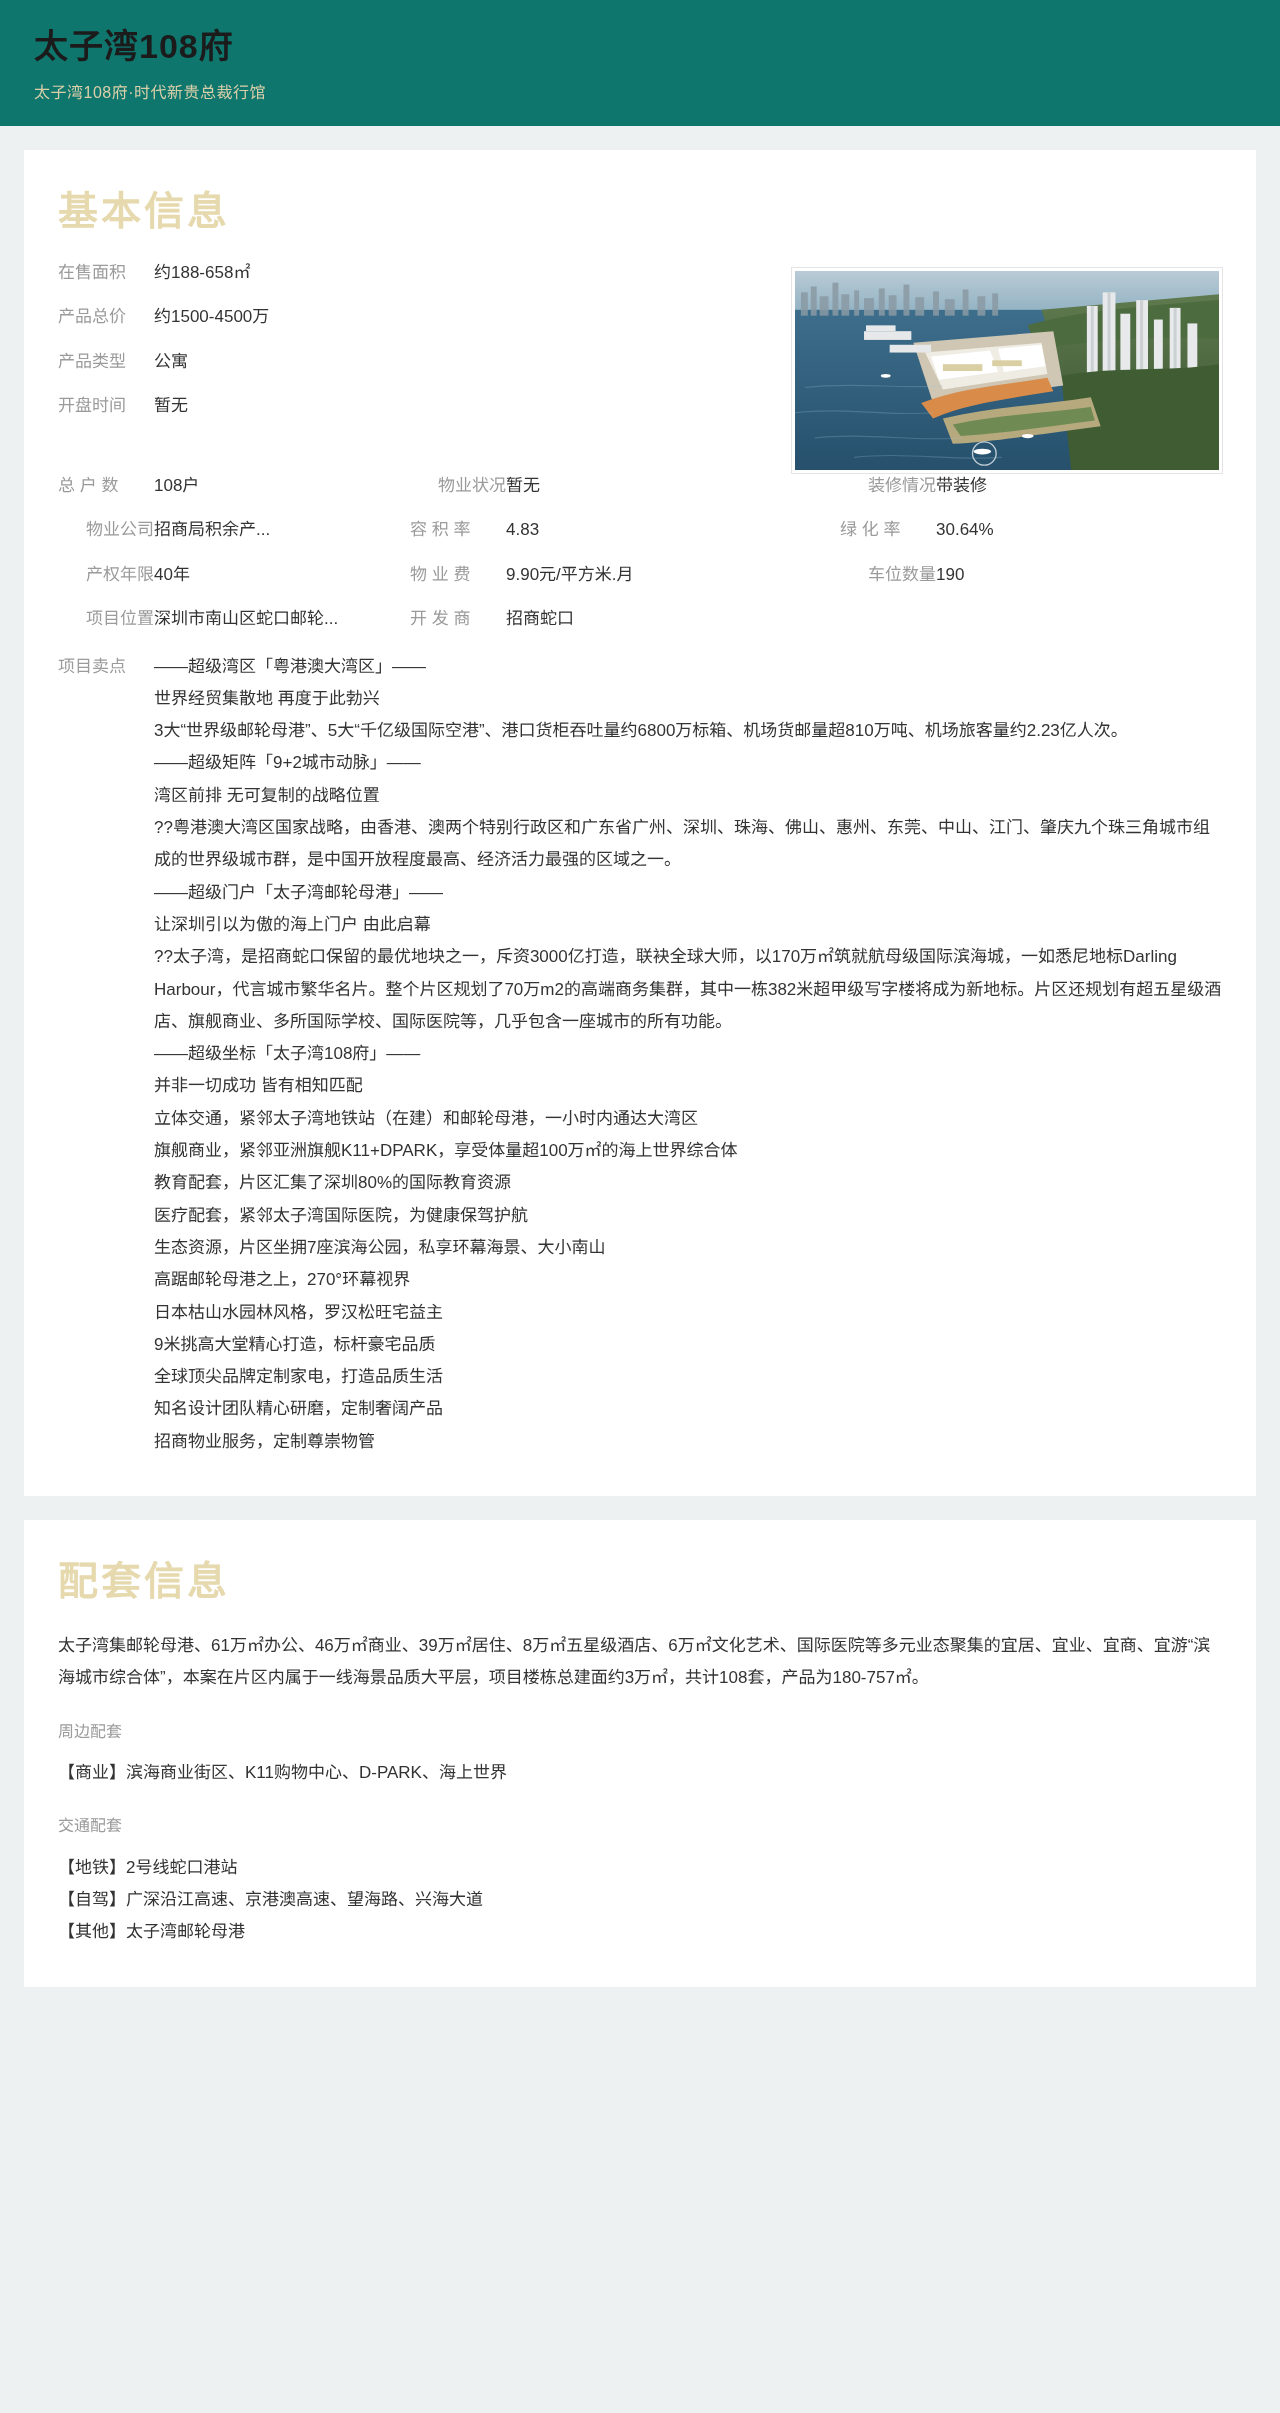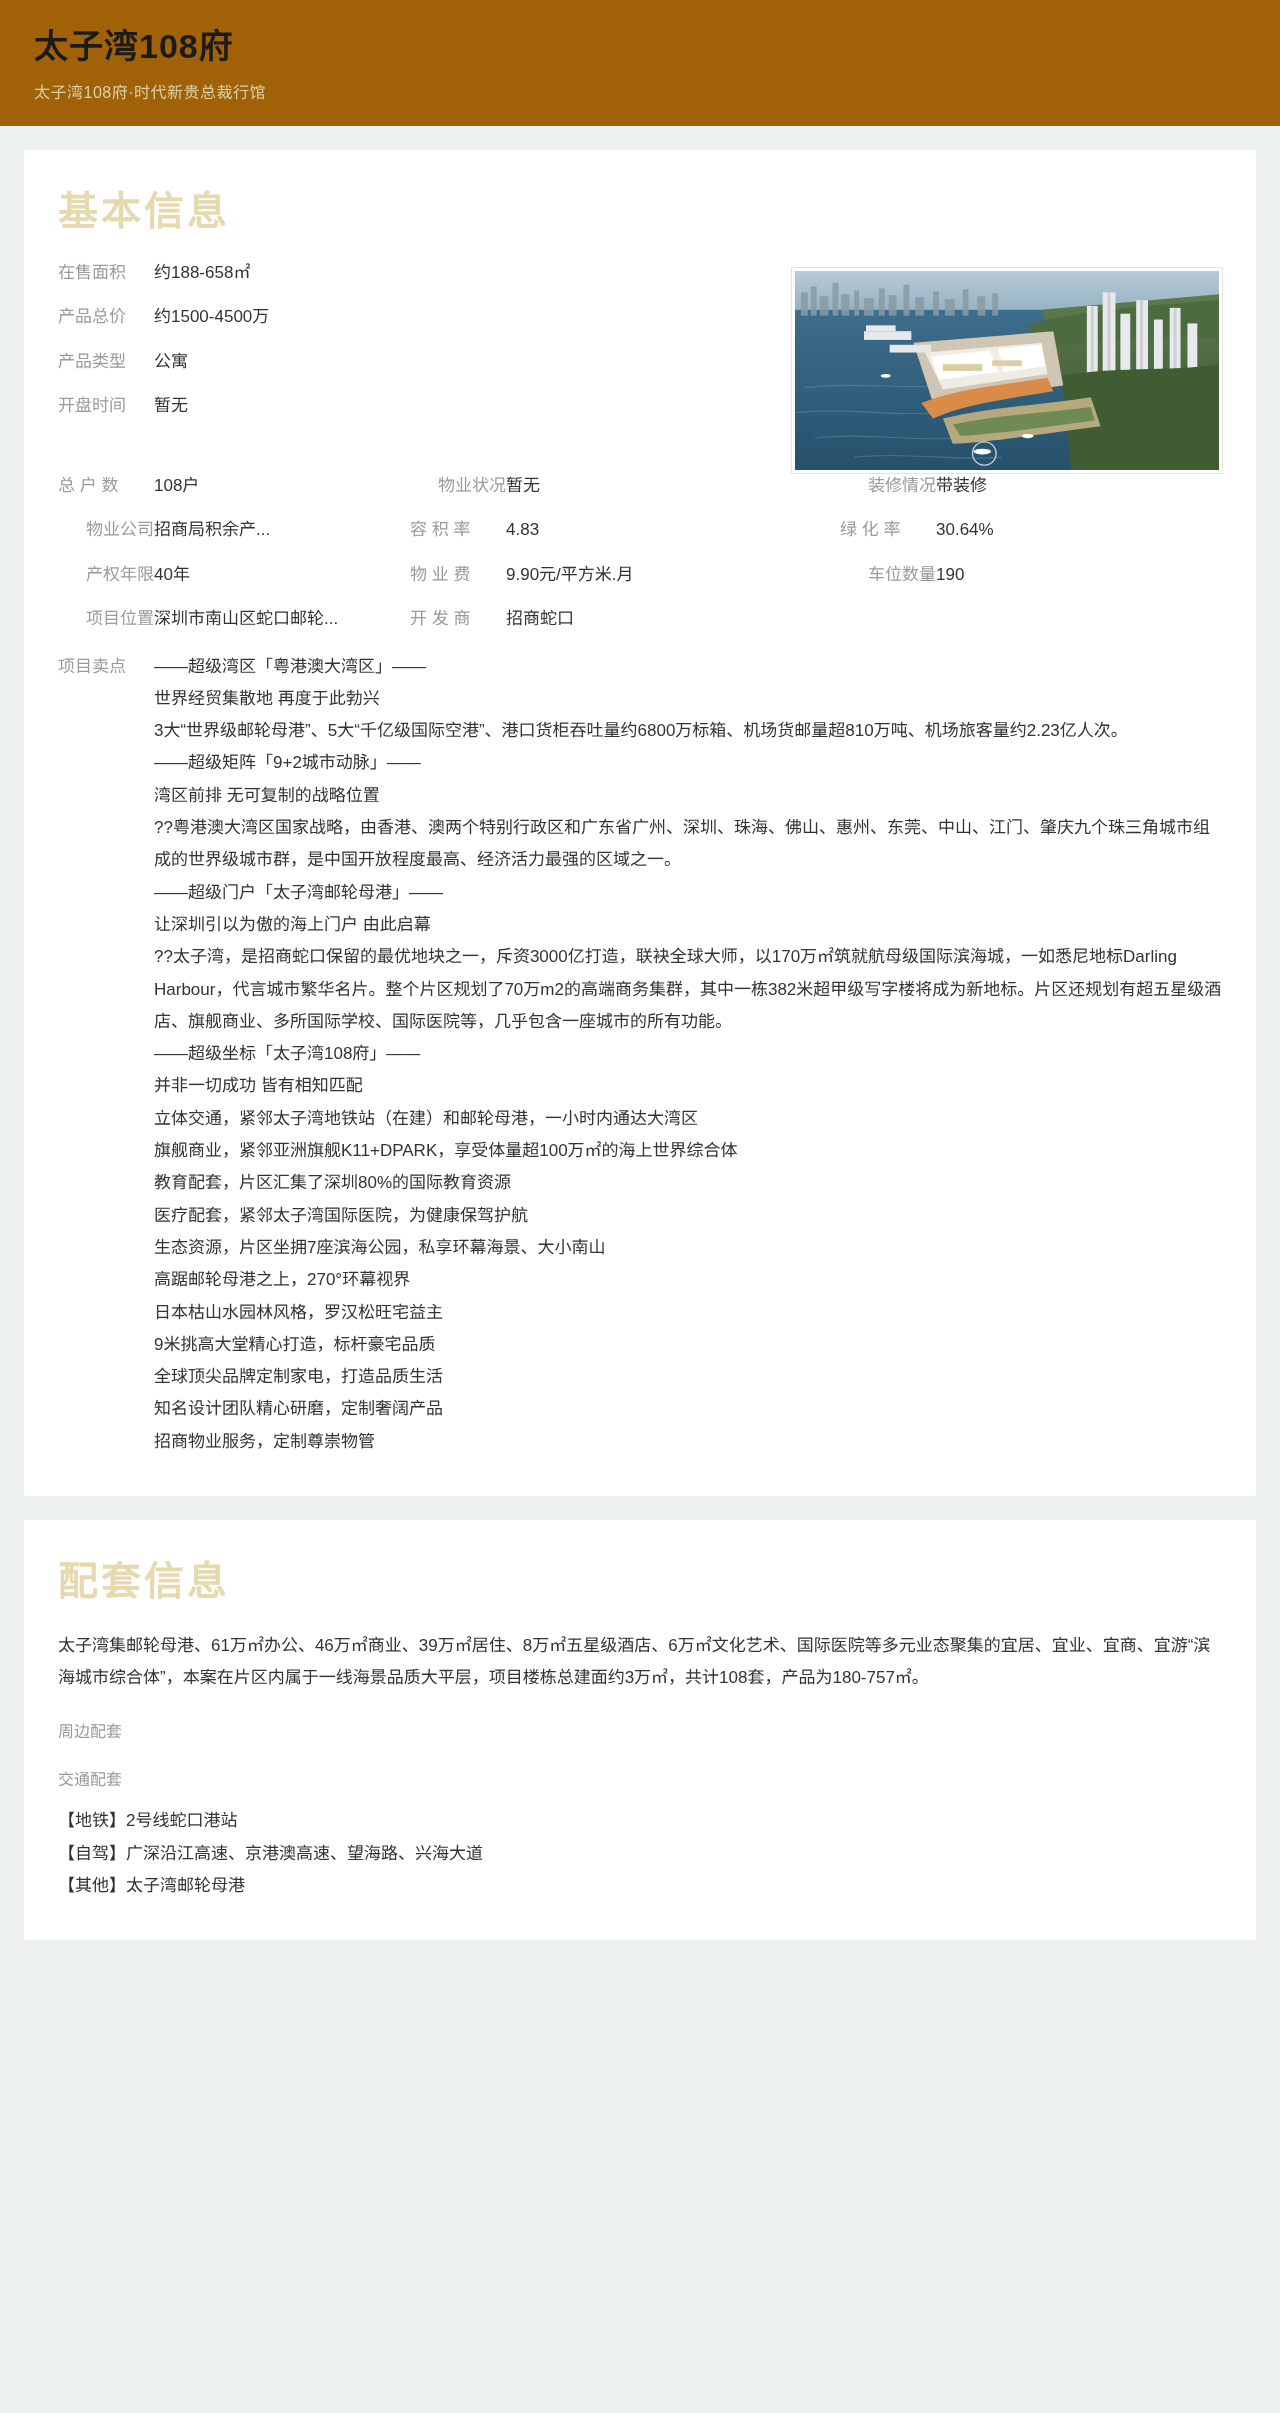--- a/index.html
+++ b/index.html
@@ -15,21 +15,21 @@
     min-height: 2413px;
     position: relative;
   }
   .page {
     width: 1280px;
     padding: 0 0 40px 0;
   }
 
   
   .header {
-    background: #a16207;
+    background: #0f766e;
     padding: 26px 34px 22px 34px;
   }
   .header-title {
     font-size: 34px;
     font-weight: bold;
     color: #1b1b1b;
     letter-spacing: 1px;
     margin: 0 0 16px 0;
     line-height: 1.2;
   }
@@ -390,20 +390,21 @@
 招商物业服务，定制尊崇物管</div>
     </div>
   </div>
 
   <div class="card">
     <div class="card-title">配套信息</div>
 
     <div class="para">太子湾集邮轮母港、61万㎡办公、46万㎡商业、39万㎡居住、8万㎡五星级酒店、6万㎡文化艺术、国际医院等多元业态聚集的宜居、宜业、宜商、宜游“滨海城市综合体”，本案在片区内属于一线海景品质大平层，项目楼栋总建面约3万㎡，共计108套，产品为180-757㎡。</div>
 
     <div class="sub-label">周边配套</div>
+    <div class="mono-list">【商业】滨海商业街区、K11购物中心、D-PARK、海上世界</div>
 
     <div class="sub-label">交通配套</div>
     <div class="mono-list">【地铁】2号线蛇口港站
 【自驾】广深沿江高速、京港澳高速、望海路、兴海大道
 【其他】太子湾邮轮母港</div>
   </div>
 
 </div>
 
 </body></html>

